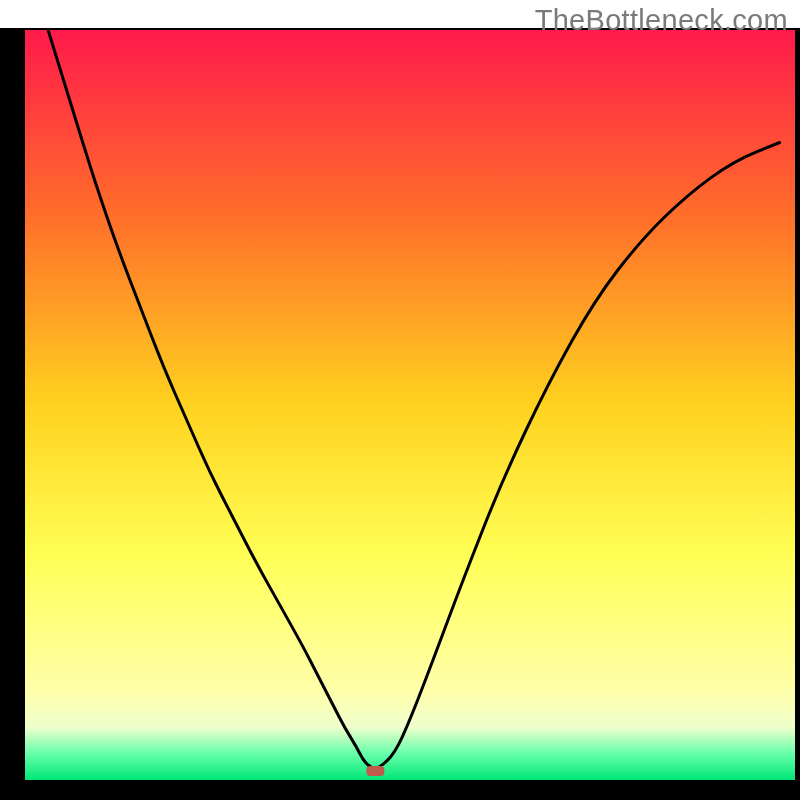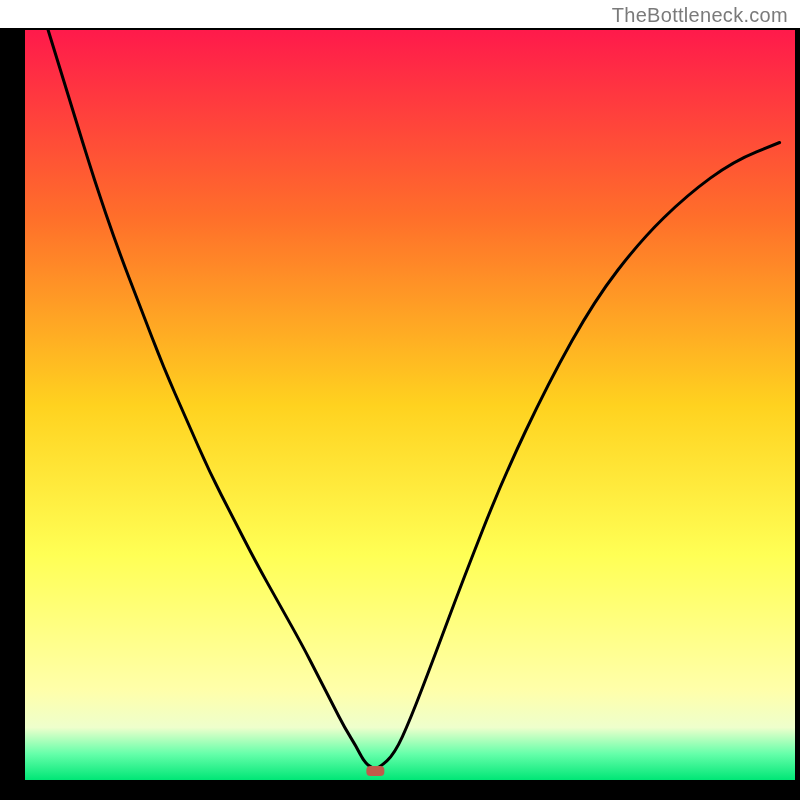--- a/index.html
+++ b/index.html
@@ -13,21 +13,21 @@
   }
   .chart-container {
     position: relative;
     width: 800px;
     height: 800px;
   }
   .watermark {
     position: absolute;
     top: 4px;
     right: 12px;
-    font-size: 20px;
+    font-size: 29px;
     color: #7a7a7a;
     font-weight: 500;
     letter-spacing: 0.3px;
     z-index: 10;
     user-select: none;
   }
   svg.plot {
     position: absolute;
     left: 0;
     top: 0;

